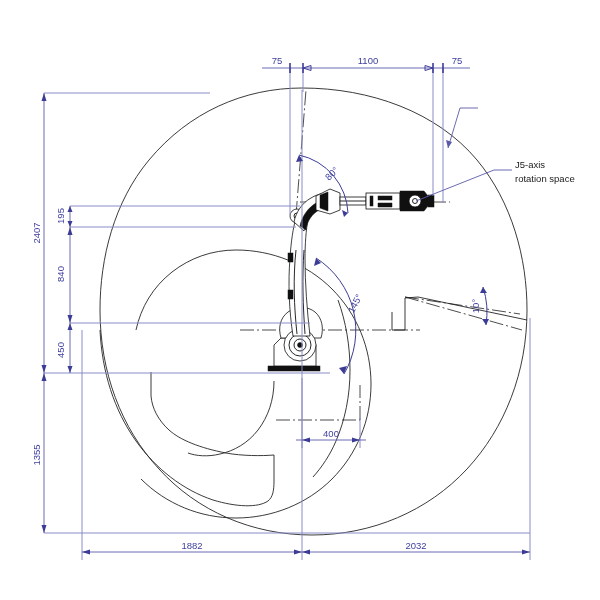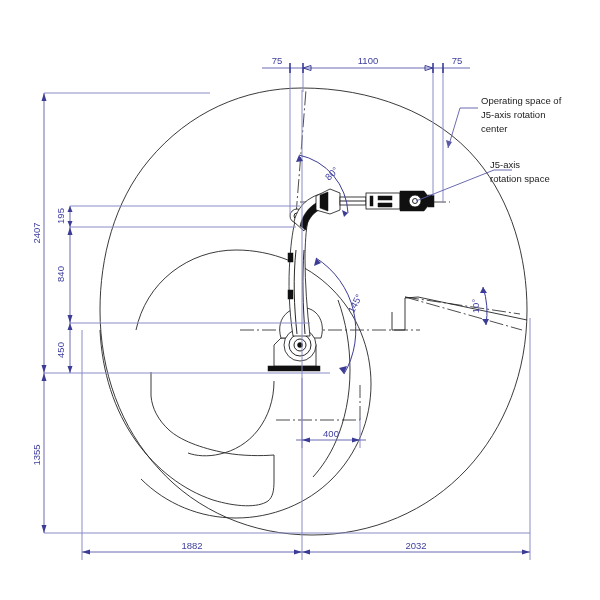--- a/index.html
+++ b/index.html
@@ -312,24 +312,19 @@
     <g>
 
       <path class="leader" d="M 478,108 L 460,108 L 448,148"></path>
       <path d="M 448,148 L 446,140 L 452,142 Z" fill="#5a5aa8"></path>
 
       <path class="leader" d="M 512,170 L 494,170 L 416,201"></path>
     </g>
 
   </svg>
 
-  <div style="position:absolute; left:481px; top:94px; width:115px; font-size:9.5px; line-height:14px; color:#1a1a1a;">
-    <div>Operating space of</div>
-    <div>J5-axis rotation</div>
-    <div>center</div>
-  </div>
-
-  <div style="position:absolute; left:490px; top:158px; width:85px; font-size:9.5px; line-height:14px; color:#1a1a1a;">
+
+  <div style="position:absolute; left:515px; top:158px; width:85px; font-size:9.5px; line-height:14px; color:#1a1a1a;">
     <div>J5-axis</div>
     <div>rotation space</div>
   </div>
 
 </div>
 
 </body></html>

